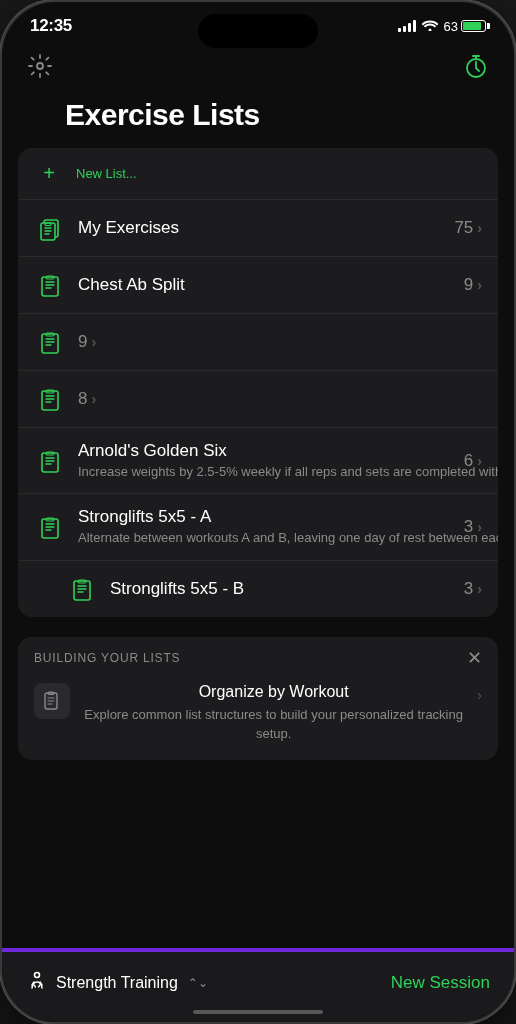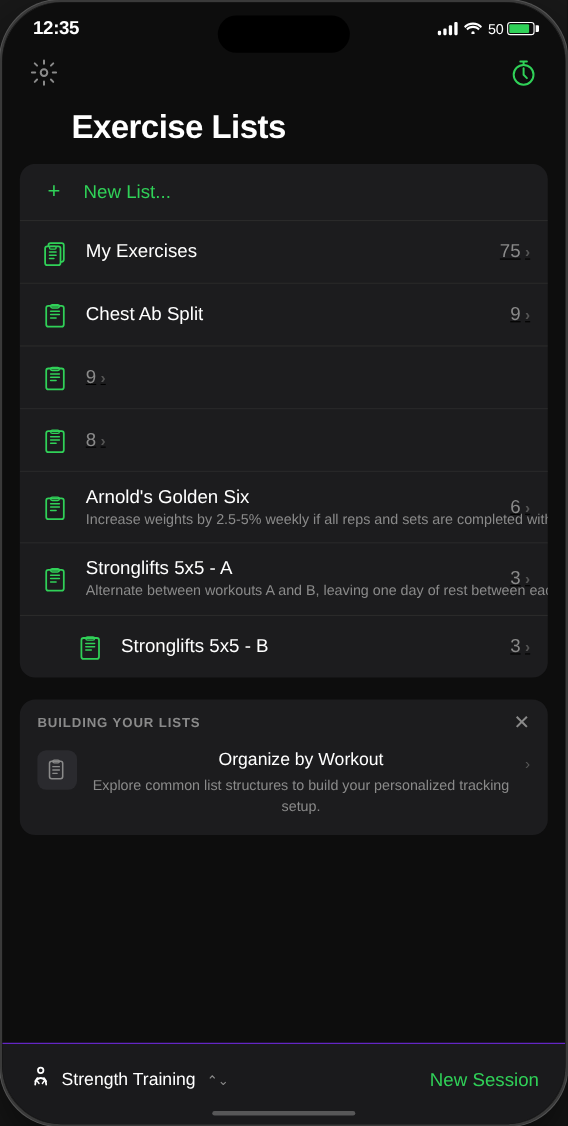--- a/index.html
+++ b/index.html
@@ -201,21 +201,21 @@
 
     .new-list-plus {
       color: #30d158;
       font-size: 20px;
       font-weight: 300;
       width: 30px;
       text-align: center;
     }
 
     .new-list-label {
-      font-size: 17px;
+      font-size: 13px;
       color: #30d158;
       font-weight: 400;
     }
 
     
     .list-row {
       display: flex;
       align-items: center;
       padding: 12px 16px;
       border-bottom: 1px solid #2a2a2a;
@@ -261,21 +261,20 @@
       white-space: nowrap;
       overflow: hidden;
       text-overflow: ellipsis;
     }
 
     .row-right {
       display: flex;
       align-items: center;
       gap: 4px;
       flex-shrink: 0;
-      text-decoration: underline;
     }
 
     .row-count {
       font-size: 17px;
       color: #8a8a8a;
       font-weight: 400;
     }
 
     .chevron-icon {
       color: #555;
@@ -293,21 +292,21 @@
 
     .tip-header {
       display: flex;
       justify-content: space-between;
       align-items: center;
       padding: 12px 16px 8px;
     }
 
     .tip-header-label {
       font-size: 12px;
-      font-weight: 700;
+      font-weight: 400;
       color: #8a8a8a;
       letter-spacing: 0.8px;
       text-transform: uppercase;
     }
 
     .tip-close {
       color: #8a8a8a;
       font-size: 18px;
       line-height: 1;
     }
@@ -352,21 +351,21 @@
     .tip-chevron {
       color: #555;
       font-size: 14px;
       padding-top: 4px;
     }
 
     
     .bottom-bar {
       height: 74px;
       background: #1a1a1c;
-      border-top: 1px solid #6d28d9;
+      border-top: 4px solid #6d28d9;
       display: flex;
       align-items: center;
       justify-content: space-between;
       padding: 0 24px 8px;
       flex-shrink: 0;
     }
 
     .workout-selector {
       display: flex;
       align-items: center;
@@ -429,21 +428,21 @@
           <div class="signal-bar"></div>
         </div>
         <span class="wifi-icon">
           <svg width="16" height="12" viewBox="0 0 16 12" fill="white">
             <path d="M8 9.5a1.5 1.5 0 1 1 0 3 1.5 1.5 0 0 1 0-3z"></path>
             <path d="M8 6.5C9.9 6.5 11.6 7.3 12.8 8.6l1.4-1.4C12.6 5.5 10.4 4.5 8 4.5s-4.6 1-6.2 2.7L3.2 8.6C4.4 7.3 6.1 6.5 8 6.5z"></path>
             <path d="M8 3.5c2.8 0 5.3 1.1 7.1 3l1.4-1.4C14.5 3 11.4 1.5 8 1.5S1.5 3 -0.5 5.1L1 6.5C2.7 4.6 5.2 3.5 8 3.5z"></path>
           </svg>
         </span>
         <div class="battery">
-          <span class="battery-text">50</span>
+          <span class="battery-text">63</span>
           <div class="battery-icon">
             <div class="battery-fill"></div>
           </div>
         </div>
       </div>
     </div>
 
     <div class="header">
       <span class="header-icon">
         <svg width="28" height="28" viewBox="0 0 28 28" fill="none">

